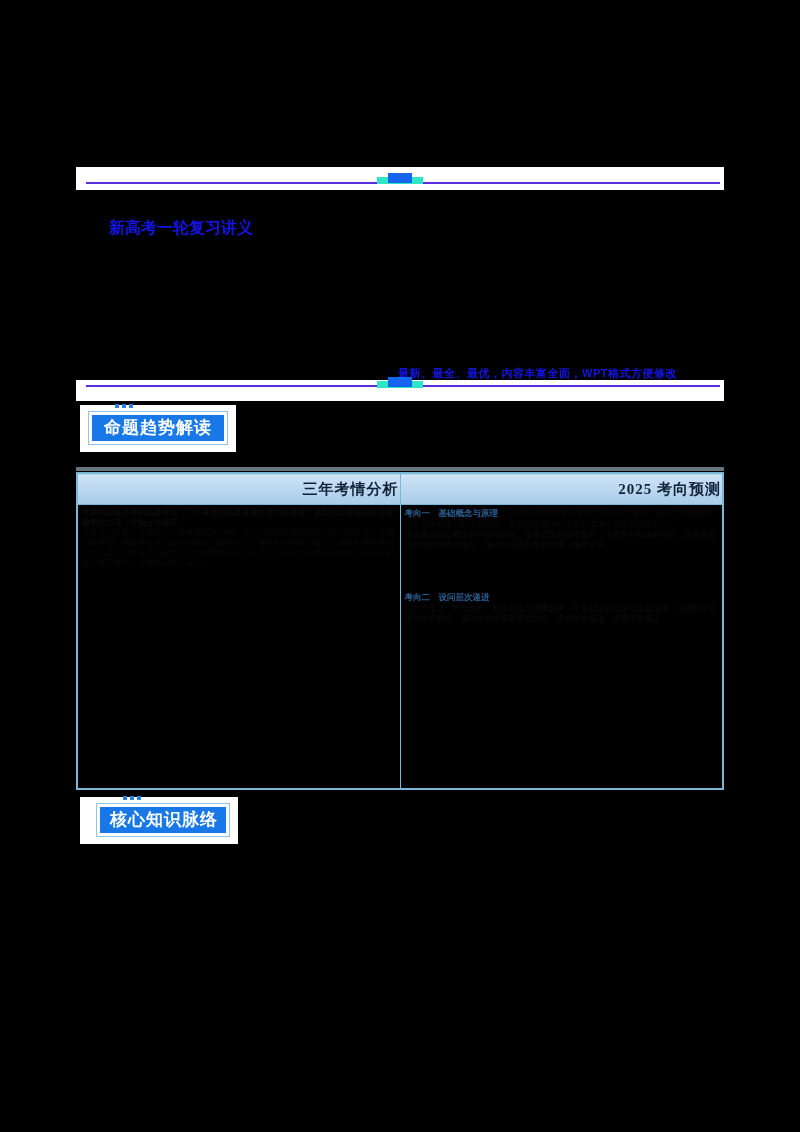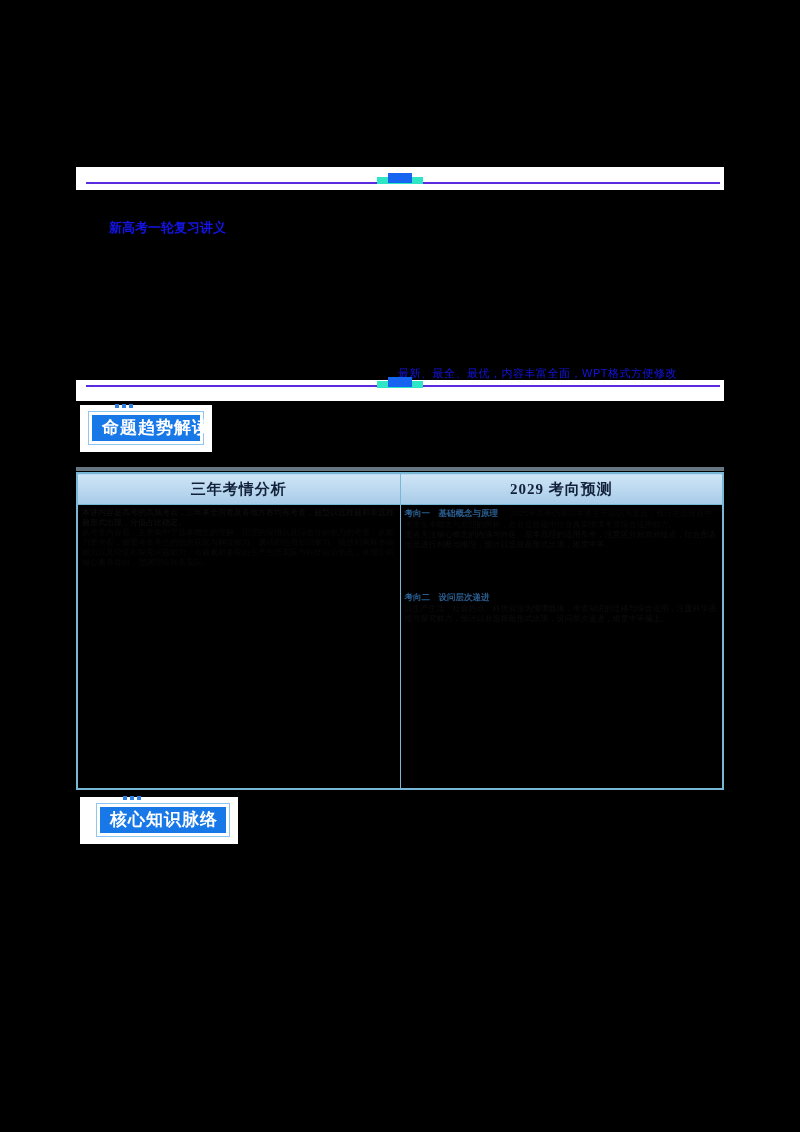--- a/index.html
+++ b/index.html
@@ -63,36 +63,36 @@
   }
   .band-top .rule-marker { top: 10px; }
   .band-second .rule-marker { top: 1px; }
 
   
   .masthead-text {
     top: 367px;
     left: 398px;
     width: 310px;
     font-family: "Liberation Sans", sans-serif;
-    font-weight: normal;
+    font-weight: bold;
     font-size: 11px;
     line-height: 13px;
     color: #1414e6;
     letter-spacing: .5px;
     white-space: nowrap;
     overflow: hidden;
   }
 
   
   .doc-subtitle {
     top: 219px;
     left: 107px;
     font-family: Liberation Serif, serif;
     font-weight: bold;
-    font-size: 13px;
+    font-size: 16px;
     line-height: 15px;
     color: #1414e6;
     background: #000000;
     padding: 1px 2px;
     white-space: nowrap;
   }
 
   
   .badge-card {
     background: #ffffff;
@@ -122,21 +122,21 @@
     color: #ffffff;
     font-family: "Liberation Serif", serif;
     font-weight: bold;
     font-size: 17px;
     line-height: 26px;
     text-align: center;
     letter-spacing: 1px;
     white-space: nowrap;
     padding: 0 10px;
   }
-  #badge-trend-card { top: 405px; left: 80px; width: 132px; }
+  #badge-trend-card { top: 405px; left: 80px; width: 156px; }
   #badge-core-card  { top: 797px; left: 80px; width: 158px; padding-left: 16px; }
 
   
   .table-wrap {
     top: 472px;
     left: 76px;
     width: 648px;
     background: #ffffff;
     border: 1px solid #79b7d6;
     box-sizing: border-box;
@@ -148,20 +148,21 @@
   }
   table.analysis th {
     background: linear-gradient(to bottom, #cfe4f5 0%, #b9d7ef 55%, #a8cbe8 100%);
     border: 1px solid #79b7d6;
     color: #12213a;
     font-family: "Liberation Serif", serif;
     font-weight: bold;
     font-size: 15px;
     height: 28px;
     letter-spacing: 1px;
+    text-align: right;
   }
   table.analysis td {
     background: #000000;
     border: 1px solid #79b7d6;
     vertical-align: top;
     padding: 3px 4px 4px 4px;
     height: 276px;
   }
   .cell-text {
     font-family: "Liberation Sans", sans-serif;
@@ -231,21 +232,21 @@
   </div>
 </div>
 
 <div class="abs table-shadow-strip"></div>
 
 <div class="abs table-wrap">
   <table class="analysis">
     <thead>
       <tr>
         <th>三年考情分析</th>
-        <th>2029 考向预测</th>
+        <th>2025 考向预测</th>
       </tr>
     </thead>
     <tbody>
       <tr>
         <td>
           <div class="cell-text">
             <span class="lead-line">本讲内容是高考的高频考点，三年来全国卷及各地方卷均有考查，题型以选择题和非选择题形式出现，分值占比稳定。</span>
             <span>从考查内容看，主要集中于基本概念的理解、原理的应用以及综合分析能力的考查；从能力要求看，侧重考查考生的信息获取与解读能力、调动和运用知识能力、描述和阐释事物能力以及论证和探究问题能力。命题素材多取自生产生活实际与科技前沿热点，体现学科核心素养导向，强调理论联系实际。</span>
           </div>
         </td>

